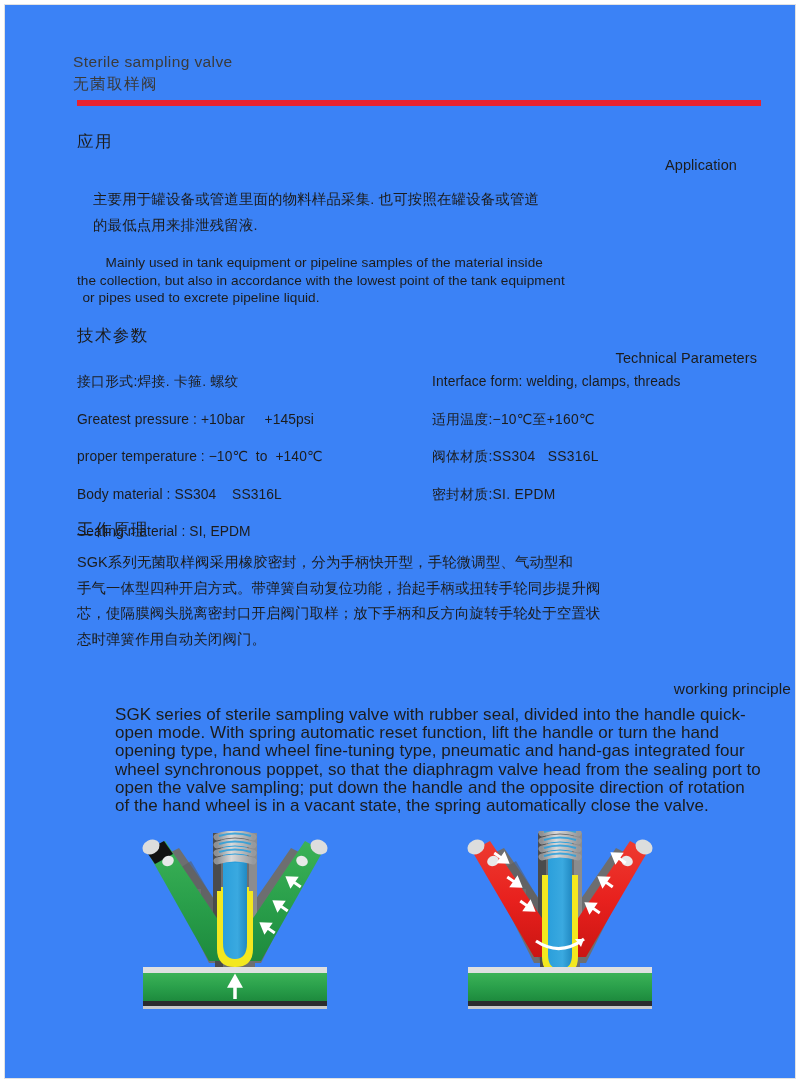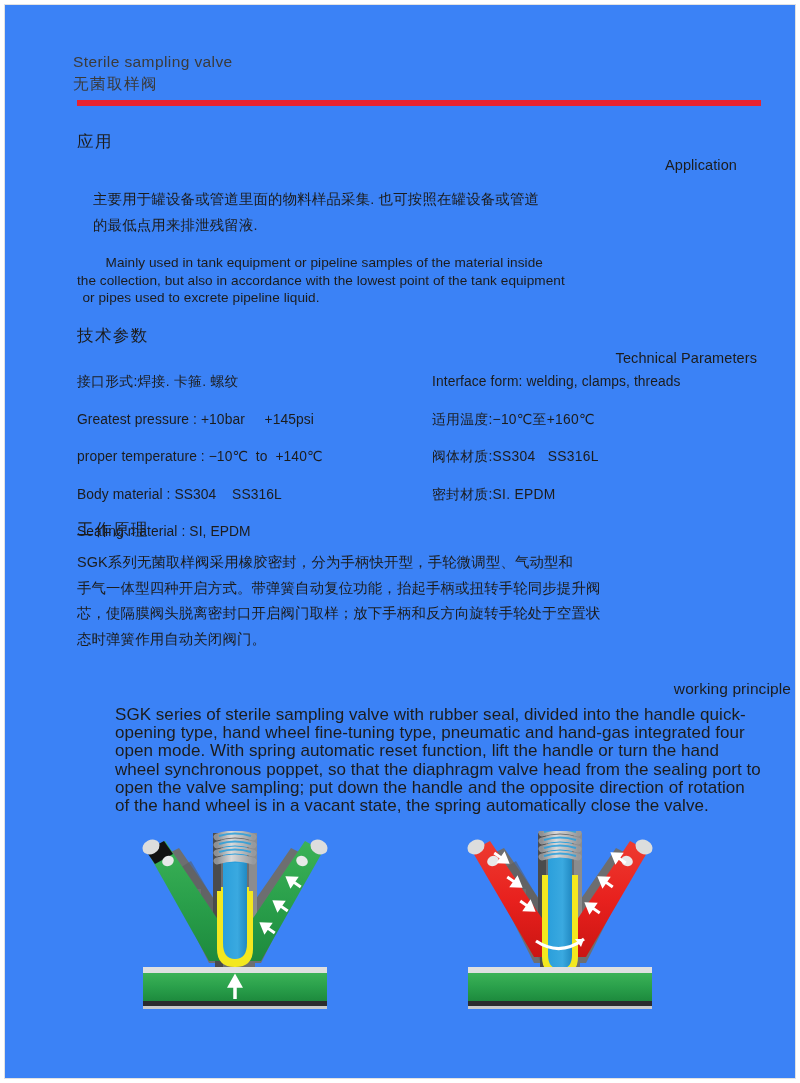--- a/index.html
+++ b/index.html
@@ -170,22 +170,22 @@
       <div>手气一体型四种开启方式。带弹簧自动复位功能，抬起手柄或扭转手轮同步提升阀</div>
       <div>芯，使隔膜阀头脱离密封口开启阀门取样；放下手柄和反方向旋转手轮处于空置状</div>
       <div>态时弹簧作用自动关闭阀门。</div>
     </div>
   </div>
 
   <div id="sec-principle-en">
     <div class="h-en">working principle</div>
     <div class="p-en body-en">
       <div>SGK series of sterile sampling valve with rubber seal, divided into the handle quick-</div>
+      <div>open  mode.  With  spring  automatic  reset  function,  lift  the  handle  or  turn  the  hand</div>
       <div>opening type, hand wheel fine-tuning type, pneumatic and hand-gas integrated four</div>
-      <div>open  mode.  With  spring  automatic  reset  function,  lift  the  handle  or  turn  the  hand</div>
       <div>wheel synchronous poppet, so that the diaphragm valve head from the sealing port to</div>
       <div>open the valve sampling; put down the handle and the opposite direction of rotation</div>
       <div>of the hand wheel is in a vacant state, the spring automatically close the valve.</div>
     </div>
   </div>
 
   <div class="diagrams">
 
     <div class="diagram" id="diagram-closed">
       <svg viewBox="0 0 200 180" xmlns="http://www.w3.org/2000/svg">

